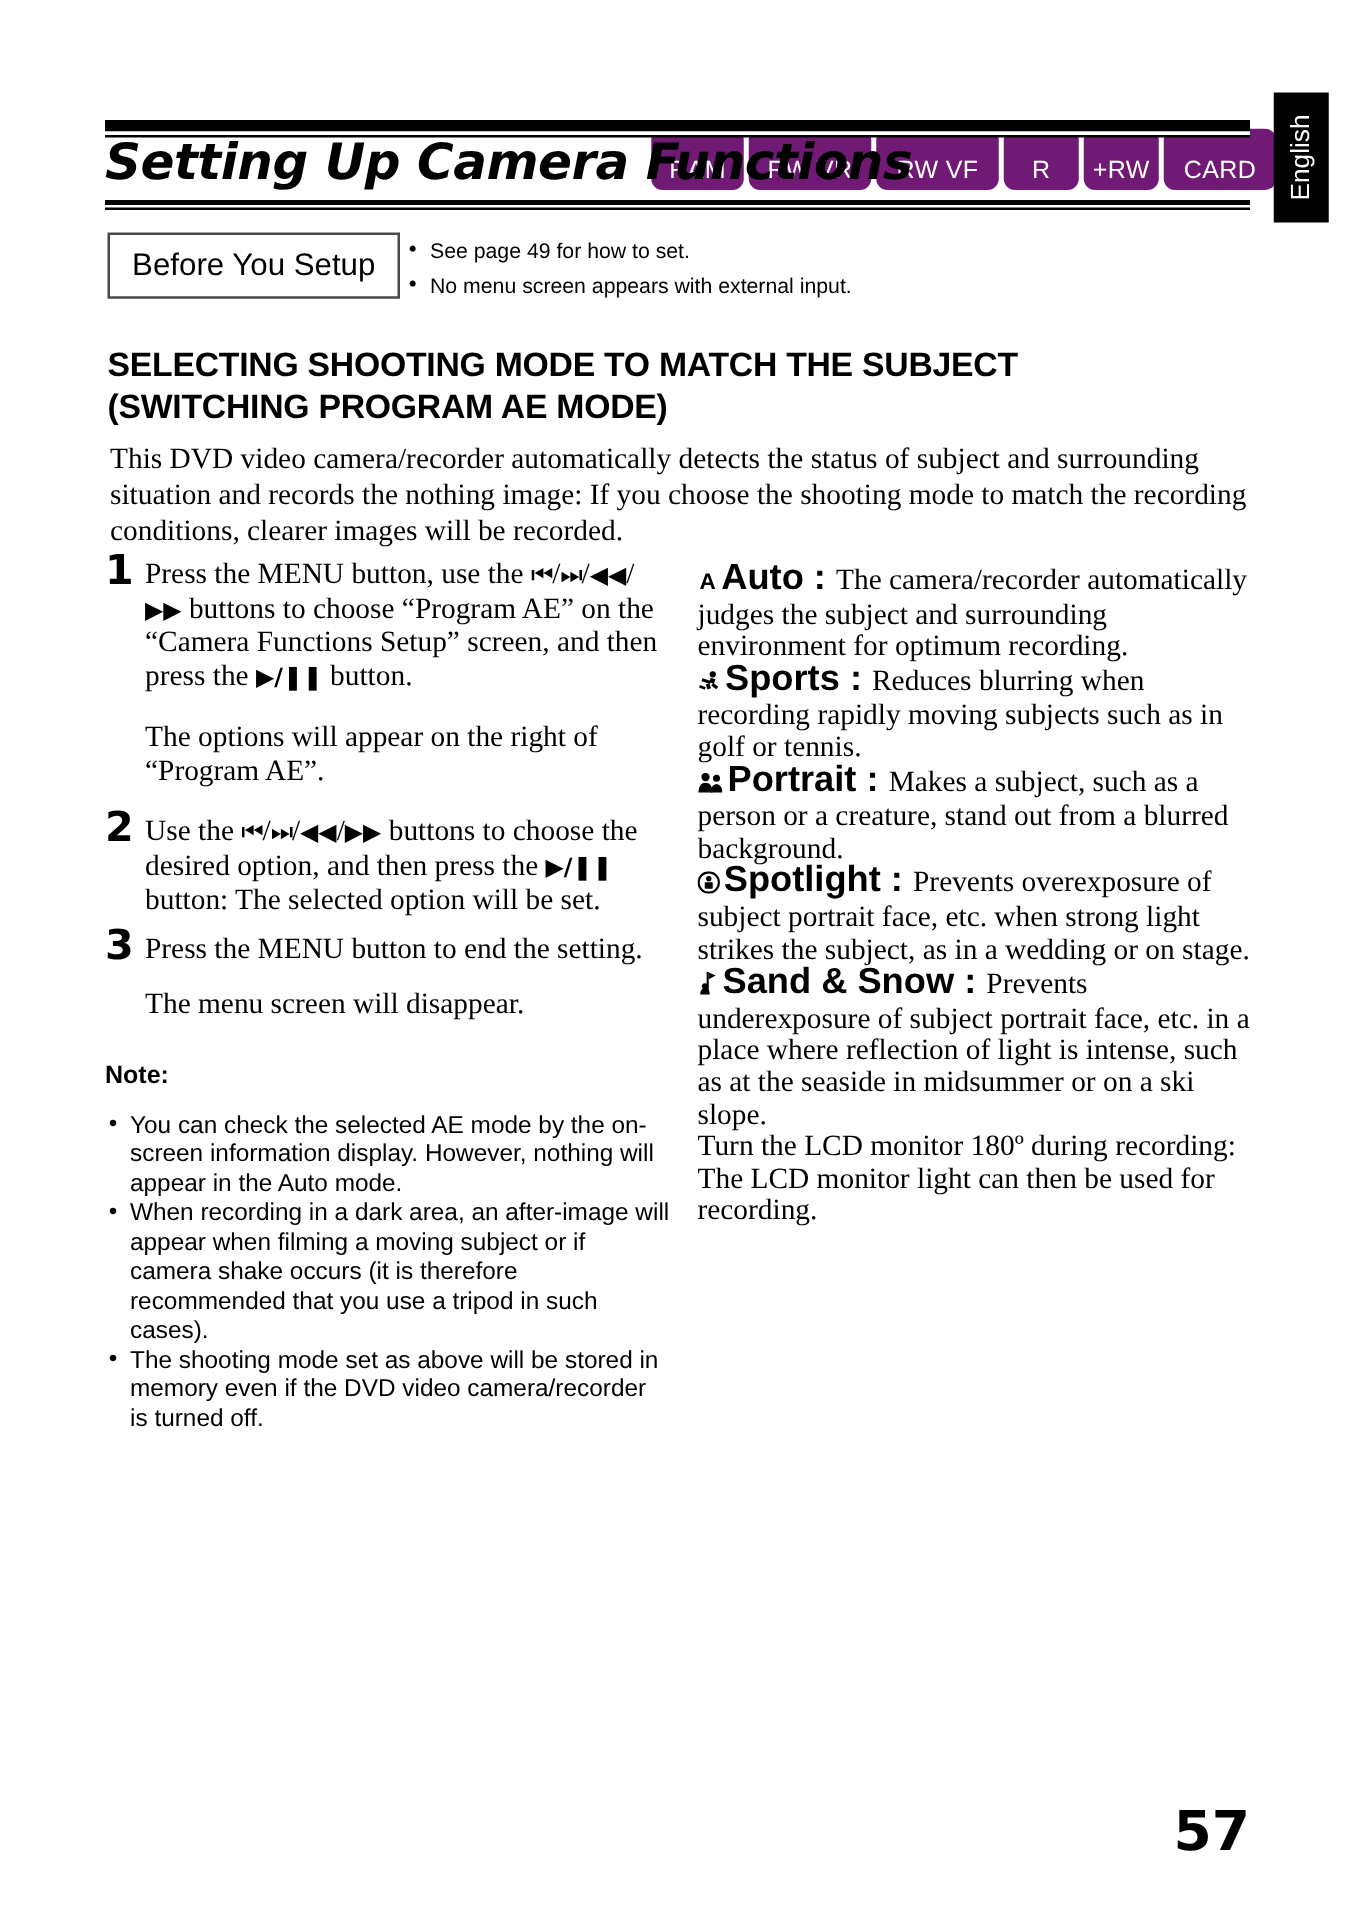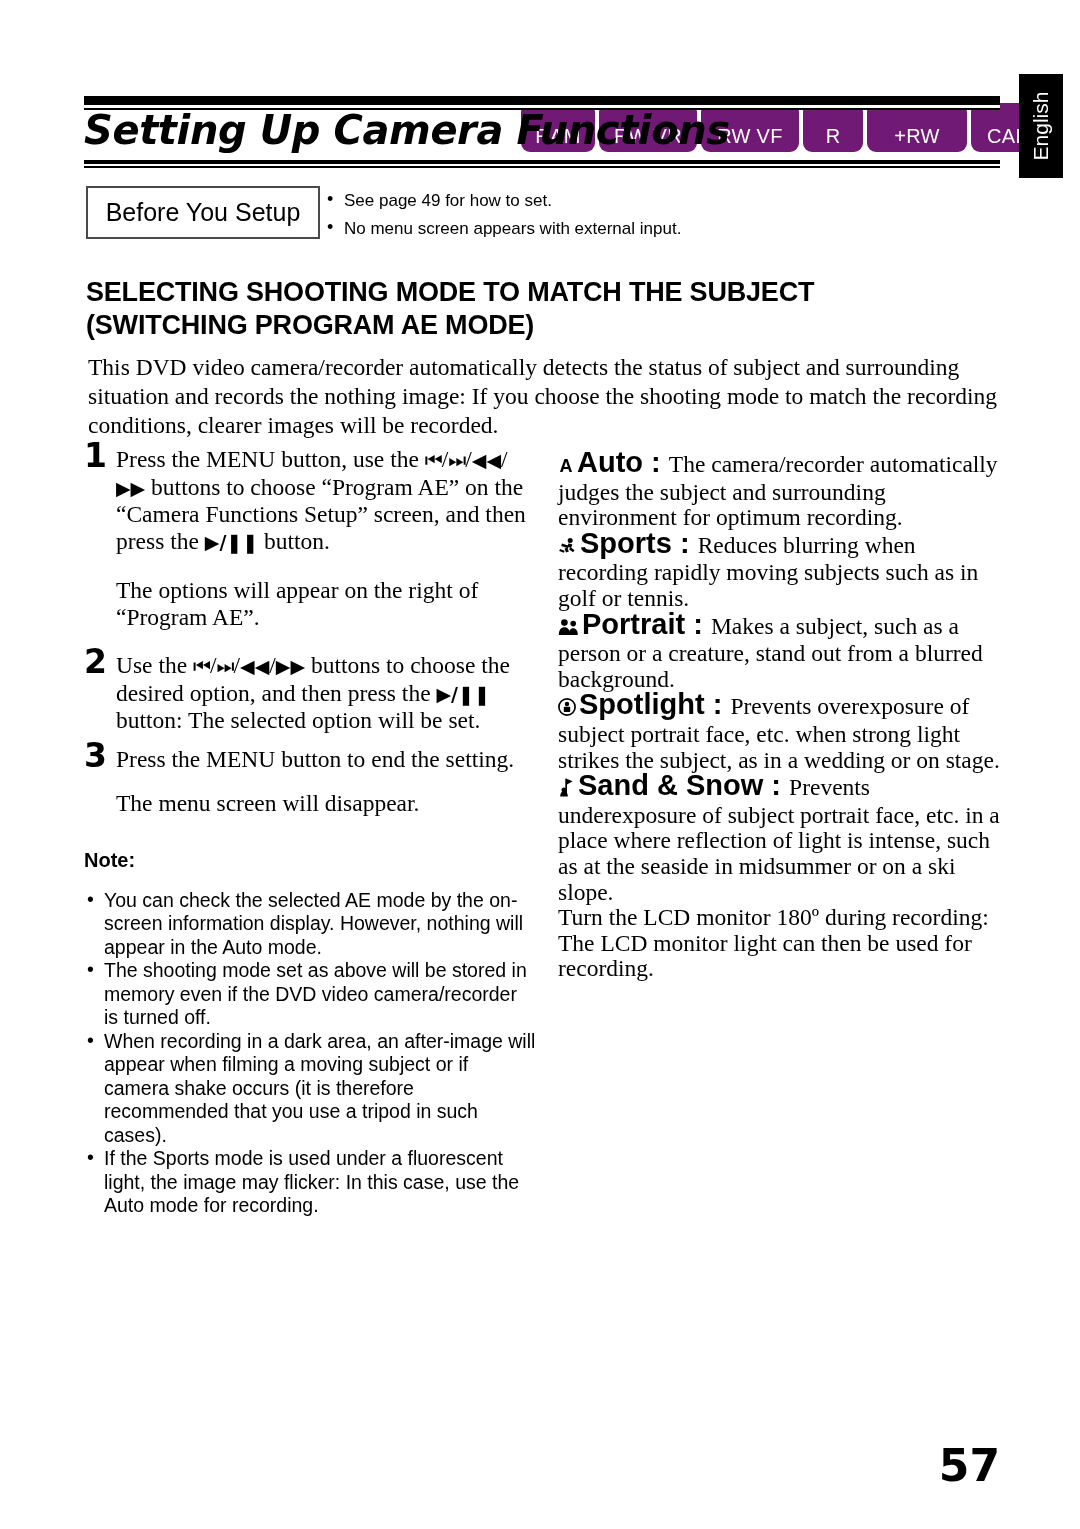--- a/index.html
+++ b/index.html
@@ -34,21 +34,21 @@
     padding: 23px 0 6px 0;
     border-radius: 9px;
     text-align: center;
     letter-spacing: 0.3px;
     margin-top: 44px;
   }
   .badge.w-ram   { width: 74px; }
   .badge.w-rwvr  { width: 98px; }
   .badge.w-rwvf  { width: 98px; }
   .badge.w-r     { width: 60px; }
-  .badge.w-prw   { width: 100px; }
+  .badge.w-prw   { width: 60px; }
   .badge.w-card  { width: 90px; }
 
   
   .lang-tab {
     position: absolute;
     top: 74px;
     left: 1019px;
     width: 44px;
     height: 104px;
     background: #000000;
@@ -345,23 +345,22 @@
   </div>
 
   <div class="gap-18"></div>
   <div class="step-sub">The menu screen will disappear.</div>
 </div>
 
 <div class="note-block">
   <div class="note-title">Note:</div>
   <ul>
     <li>You can check the selected AE mode by the on-screen information display. However, nothing will appear in the Auto mode.</li>
+    <li>When recording in a dark area, an after-image will appear when filming a moving subject or if camera shake occurs (it is therefore recommended that you use a tripod in such cases).</li>
     <li>The shooting mode set as above will be stored in memory even if the DVD video camera/recorder is turned off.</li>
-    <li>When recording in a dark area, an after-image will appear when filming a moving subject or if camera shake occurs (it is therefore recommended that you use a tripod in such cases).</li>
-    <li>If the Sports mode is used under a fluorescent light, the image may flicker: In this case, use the Auto mode for recording.</li>
   </ul>
 </div>
 
 <div class="col-right">
 
   <p class="ae-block"><span class="ae-icon"><svg width="16" height="17" viewBox="0 0 16 17">
           <text x="8" y="15" font-family="Liberation Sans, sans-serif" font-size="18" font-weight="bold" text-anchor="middle" fill="#000">A</text>
         </svg></span><span class="ae-name">Auto</span><span class="ae-name"> : </span><span>The camera/recorder automatically judges the subject and surrounding environment for optimum recording.</span></p>
 
   <p class="ae-block"><span class="ae-icon"><svg width="19" height="18" viewBox="0 0 19 18">

